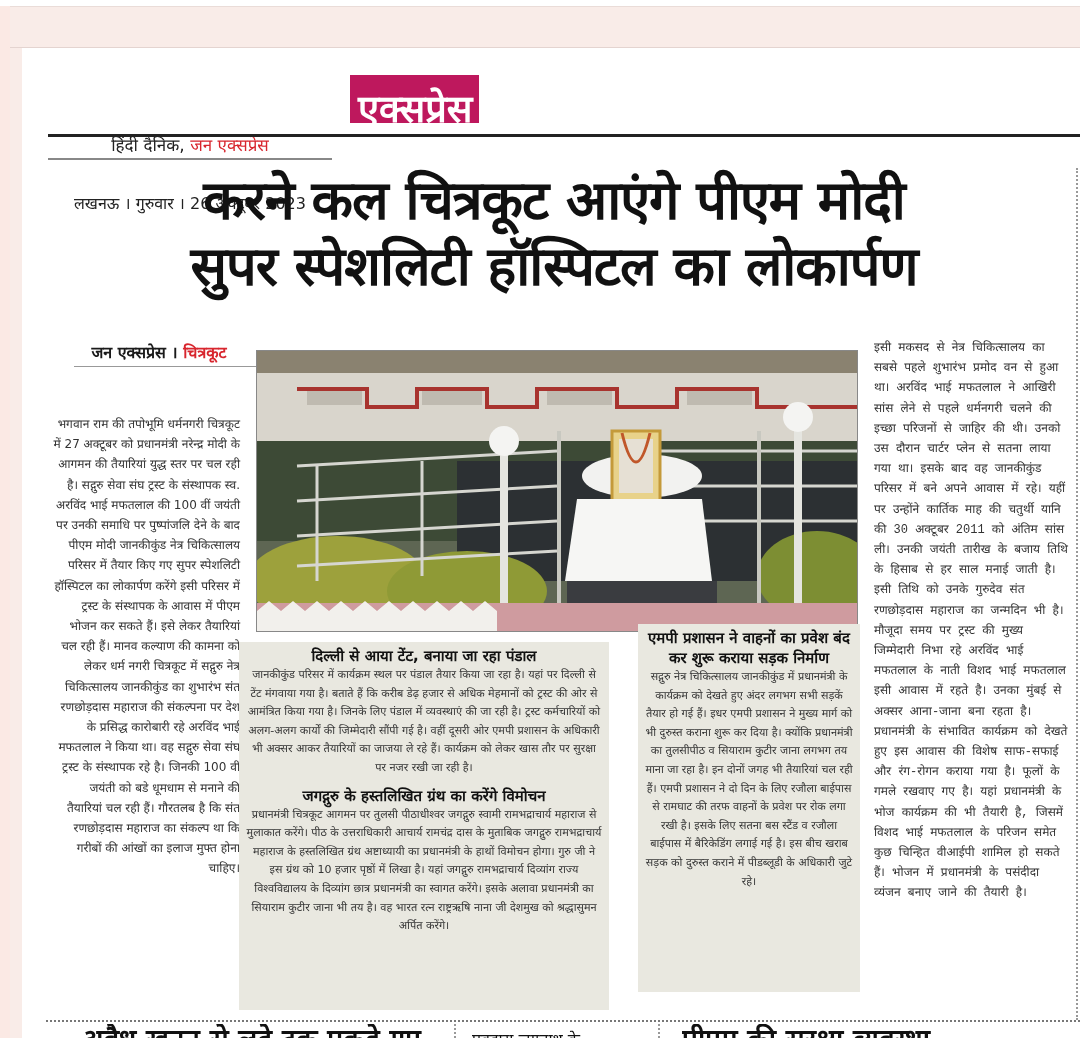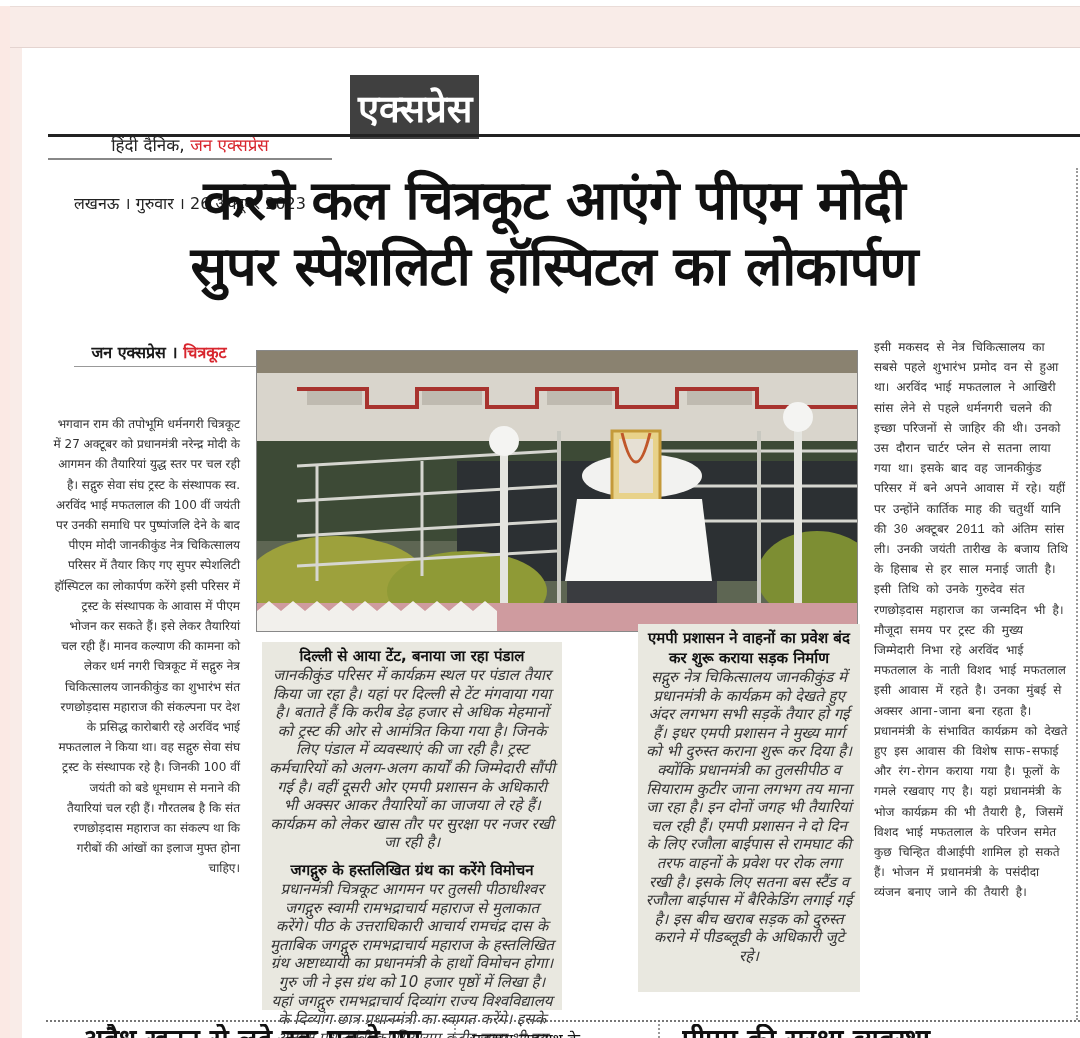--- a/index.html
+++ b/index.html
@@ -14,41 +14,41 @@
 
   
   .mast-left { position: absolute; left: 26px; top: 38px; width: 284px; }
   .mast-line1 { text-align: center; font-size: 17px; line-height: 22px; color: #222; margin-top: 48px; }
   .mast-line1 .brand { color: #d8262e; }
   .mast-rule { height: 2px; background: #888; margin: 2px 0 0 0; }
   .mast-line2 { text-align: center; font-size: 16px; line-height: 24px; color: #222; margin-top: 32px; }
   .mast-thick { position: absolute; left: 26px; top: 86px; width: 1032px; height: 3px; background: #222; }
 
   .section-tag { position: absolute; left: 328px; top: 27px; height: 70px; display: flex; }
-  .tag-red { background: #404040; color: #fff; font-size: 38px; font-weight: bold; padding: 4px 6px 0 8px; line-height: 60px; height: 64px; }
+  .tag-red { background: #be185d; color: #fff; font-size: 38px; font-weight: bold; padding: 4px 6px 0 8px; line-height: 60px; height: 48px; }
   .tag-orange { background: #f5a623; color: #111; font-size: 38px; font-weight: bold; padding: 4px 8px 0 6px; line-height: 60px; height: 68px; }
 
   
   .headline { position: absolute; left: 16px; top: 120px; width: 1032px; text-align: center; font-family: "DejaVu Sans", sans-serif; font-weight: bold; font-size: 54px; line-height: 66px; color: #111; letter-spacing: -1px; }
 
   
   .byline { position: absolute; left: 58px; top: 296px; width: 158px; font-size: 16px; font-weight: bold; text-align: center; line-height: 18px; }
   .byline .city { color: #d8262e; }
   .byline-rule { position: absolute; left: 52px; top: 318px; width: 184px; height: 1px; background: #999; }
 
   .col-text { font-size: 12px; line-height: 20.2px; color: #333; text-align: right; }
   .col1 { position: absolute; left: 30px; top: 326px; width: 188px; margin-top: 40px; }
   .col4 { position: absolute; left: 852px; top: 290px; width: 196px; text-align: left; font-family: Liberation Mono, monospace; }
 
   .photo { position: absolute; left: 234px; top: 302px; width: 602px; height: 282px; border: 1px solid #888; overflow: hidden; background: #6b6f5b; }
 
   .box { position: absolute; background: #e9e8e0; padding: 4px 6px; text-align: center; }
   .box h3 { font-size: 15px; font-weight: bold; line-height: 20px; color: #111; }
-  .box p { font-size: 15px; line-height: 18.6px; color: #333; font-style: italic; }
-  .box-a { left: 240px; top: 594px; width: 300px; height: 368px; }
+  .box p { font-size: 11px; line-height: 18.6px; color: #333; }
+  .box-a { left: 217px; top: 594px; width: 370px; height: 368px; }
   .box-b { left: 616px; top: 576px; width: 222px; height: 368px; }
 
   .sub2 { margin-top: 8px; }
 
   .dotted-h { position: absolute; left: 24px; top: 972px; width: 1034px; border-top: 2px dotted #777; }
   .dotted-v { position: absolute; border-left: 2px dotted #999; }
 
   .teaser { position: absolute; top: 976px; font-weight: bold; font-size: 28px; color: #111; overflow: hidden; height: 14px; line-height: 32px; }
 </style>
 </head>

